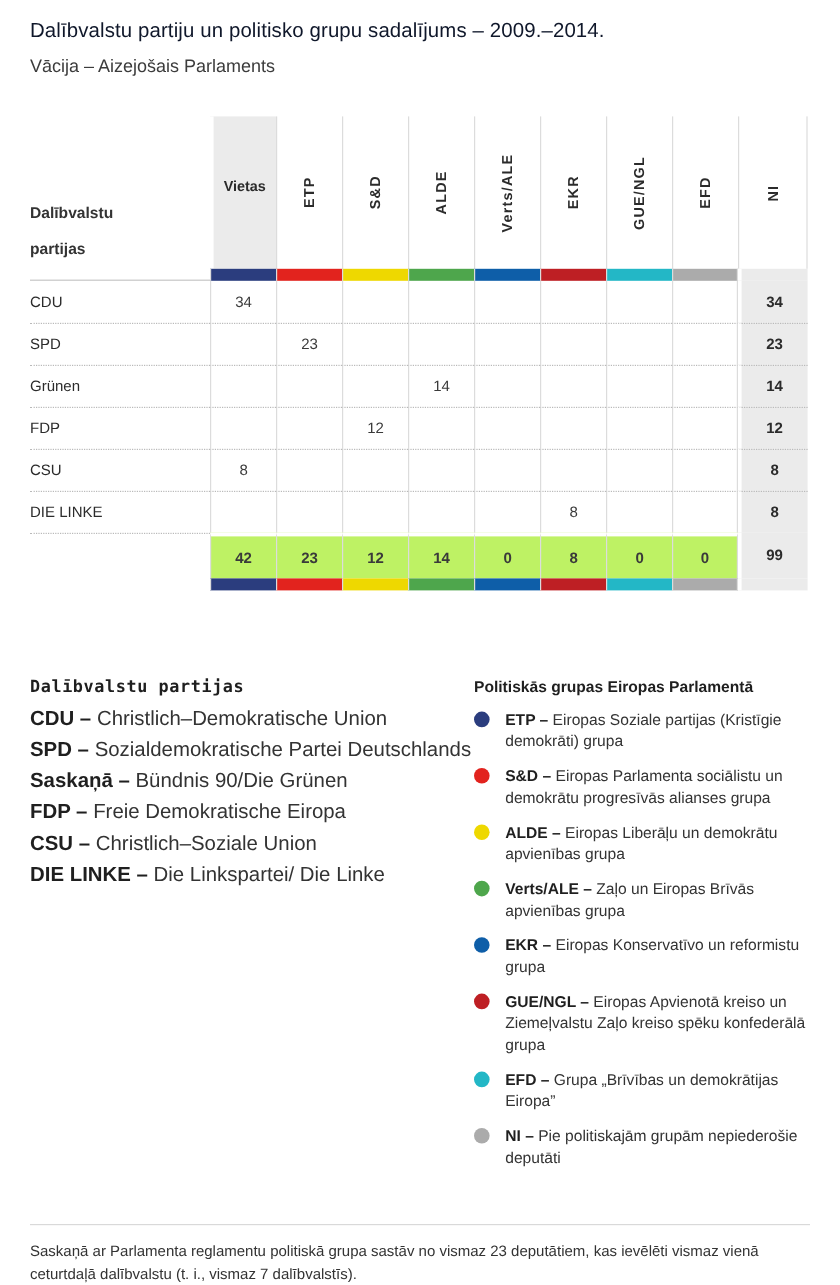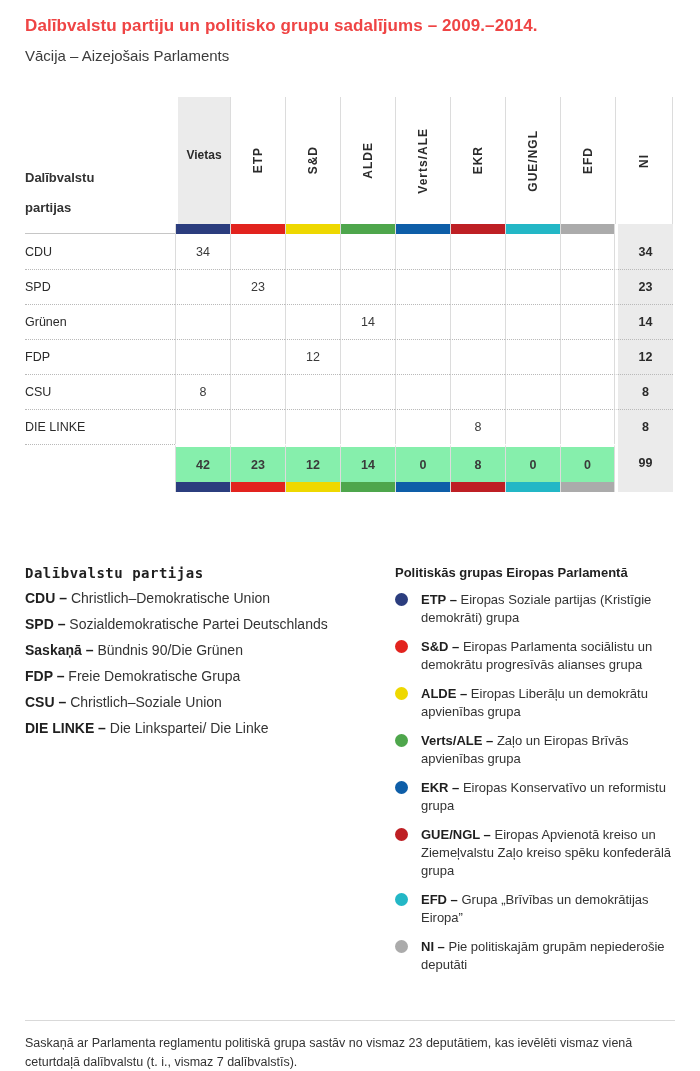--- a/index.html
+++ b/index.html
@@ -8,21 +8,21 @@
     position:relative;
     width:700px; height:1071px;
     margin:0 auto;
     background:#fff;
     font-family:"Liberation Sans", sans-serif;
     color:#333;
     padding:16px 25px 0 25px;
     overflow:hidden;
   }
   
-  .title { font-size:17px; font-weight:bold; color:#ef4444; letter-spacing:.1px; }
+  .title { font-size:17px; font-weight:normal; color:#0f172a; letter-spacing:.1px; }
   .subtitle { font-size:15px; color:#3c3c3c; margin-top:11px; }
 
   
   .ptable {
     margin-top:33px;
     display:grid;
     grid-template-columns:150px repeat(8,55px) 58px;
     grid-template-rows:127px 10px repeat(6,35px) 38px 10px 3px;
     width:648px;
     font-size:12.5px;
@@ -50,32 +50,32 @@
     white-space:nowrap;
   }
   .vietas-col { background:#ebebeb; border-left:3px solid #ffffff; }
   .vietas-head { display:flex; align-items:flex-end; justify-content:center; padding-bottom:12px; }
   .vietas-head span { font-weight:bold; font-size:12px; color:#2b2b2b; }
   .bar { }
   .rowlabel { display:flex; align-items:center; font-weight:normal; font-size:12.5px; color:#2b2b2b; }
   .val { display:flex; align-items:center; justify-content:center; color:#3a3a3a; }
   .seatval { display:flex; align-items:center; justify-content:center; font-weight:bold; color:#2b2b2b; }
   .dotted { border-top:1px dotted #b9b9b9; }
-  .totals-bg { background:#86efac; }
+  .totals-bg { background:#bef264; }
   .totals-num { font-weight:bold; }
   .totals-gap { border-top:3px solid #ffffff; }
 
   
   .legends { display:flex; margin-top:70px; }
   .legend-left { width:370px; }
   .legend-left h3 {
     font-family:"DejaVu Sans Mono", monospace;
     font-size:14px; font-weight:bold; color:#1f1f1f; letter-spacing:.5px;
   }
-  .pl-item { margin-top:9px; font-size:14px; color:#333; line-height:17px; }
+  .pl-item { margin-top:9px; font-size:17px; color:#333; line-height:17px; }
   .pl-item b { color:#1f1f1f; }
   .legend-right { width:280px; }
   .legend-right h3 { font-size:13px; font-weight:bold; color:#1f1f1f; }
   .gl-item { display:flex; margin-top:11px; }
   .gl-dot { flex:0 0 13px; width:13px; height:13px; border-radius:50%; margin-top:2px; }
   .gl-text { margin-left:13px; font-size:13px; line-height:18px; color:#333; }
   .gl-text b { color:#1f1f1f; }
 
   
   .footnote {
@@ -217,21 +217,21 @@
       <div class="cell vietas-col"></div>
     </div>
 
   <div class="legends">
     <div class="legend-left">
       <h3>Dalībvalstu partijas</h3>
       <div id="party-legend-items">
           <div class="pl-item"><b>CDU –</b> <span>Christlich–Demokratische Union</span></div>
           <div class="pl-item"><b>SPD –</b> <span>Sozialdemokratische Partei Deutschlands</span></div>
           <div class="pl-item"><b>Saskaņā –</b> <span>Bündnis 90/Die Grünen</span></div>
-          <div class="pl-item"><b>FDP –</b> <span>Freie Demokratische Grupa</span></div>
+          <div class="pl-item"><b>FDP –</b> <span>Freie Demokratische Eiropa</span></div>
           <div class="pl-item"><b>CSU –</b> <span>Christlich–Soziale Union</span></div>
           <div class="pl-item"><b>DIE LINKE –</b> <span>Die Linkspartei/ Die Linke</span></div>
         </div>
     </div>
     <div class="legend-right">
       <h3>Politiskās grupas Eiropas Parlamentā</h3>
       <div id="group-legend-items">
           <div class="gl-item">
             <span class="gl-dot" style="background: rgb(43, 61, 126);"></span>
             <span class="gl-text"><b>ETP –</b> <span>Eiropas Soziale partijas (Kristīgie demokrāti) grupa</span></span>

